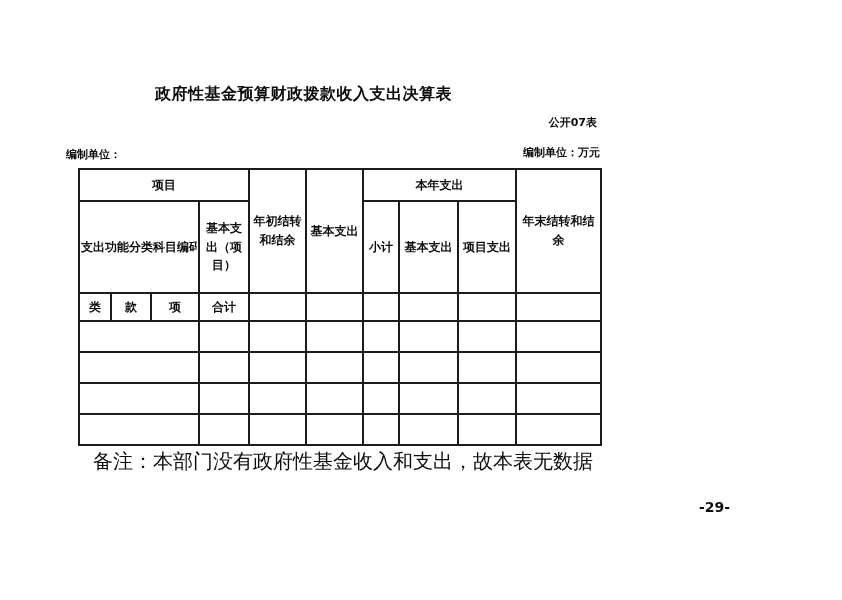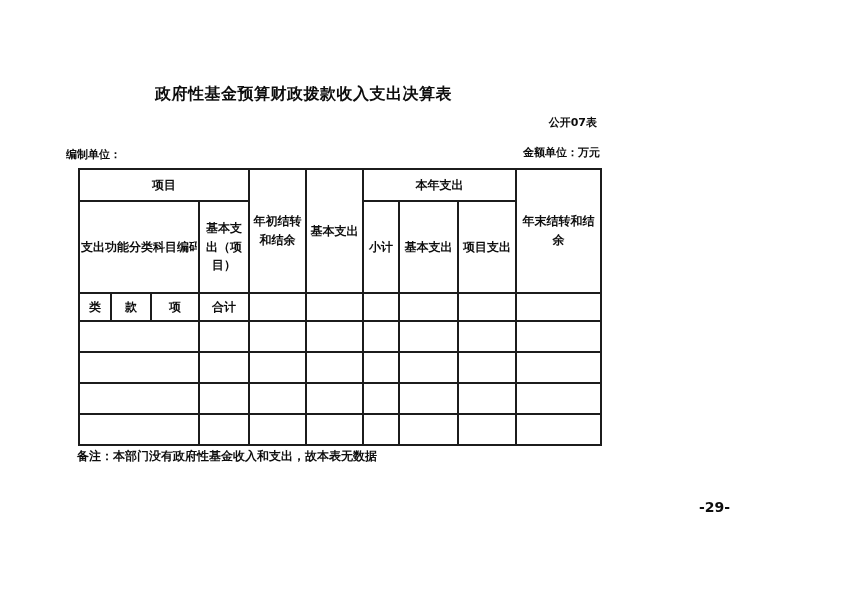--- a/index.html
+++ b/index.html
@@ -46,38 +46,38 @@
   tr.r2 { height: 92px; }
   tr.r3 { height: 28px; }
   tr.dr { height: 31px; }
   td.code-cell { white-space: nowrap; font-size: 11px; border-radius: 17px; }
   .wrap { display: inline-block; vertical-align: middle; }
   .w40 { max-width: 40px; }
   .w52 { max-width: 52px; }
   .w74 { max-width: 74px; }
 
   .note {
-    position: absolute; left: 77px; top: 448px;
-    font-size: 12px; font-weight: bold; letter-spacing: 0px;
+    position: absolute; left: 93px; top: 448px;
+    font-size: 20px; font-weight: normal; letter-spacing: 0px;
     white-space: nowrap;
   }
   .page-number {
     position: absolute; left: 699px; top: 499px;
     font-size: 14px; font-weight: bold; white-space: nowrap;
   }
 </style>
 </head>
 <body>
 
 <div class="page">
 
   <div class="doc-title">政府性基金预算财政拨款收入支出决算表</div>
   <div class="table-no">公开07表</div>
   <div class="prepared-by">编制单位：</div>
-  <div class="unit-label">金额单位：万元</div>
+  <div class="unit-label">编制单位：万元</div>
 
   <table class="budget">
     <colgroup>
       <col style="width:32px">
         <col style="width:40px">
         <col style="width:48px">
       <col style="width:50px">
         <col style="width:57px">
         <col style="width:57px">
       <col style="width:36px">

